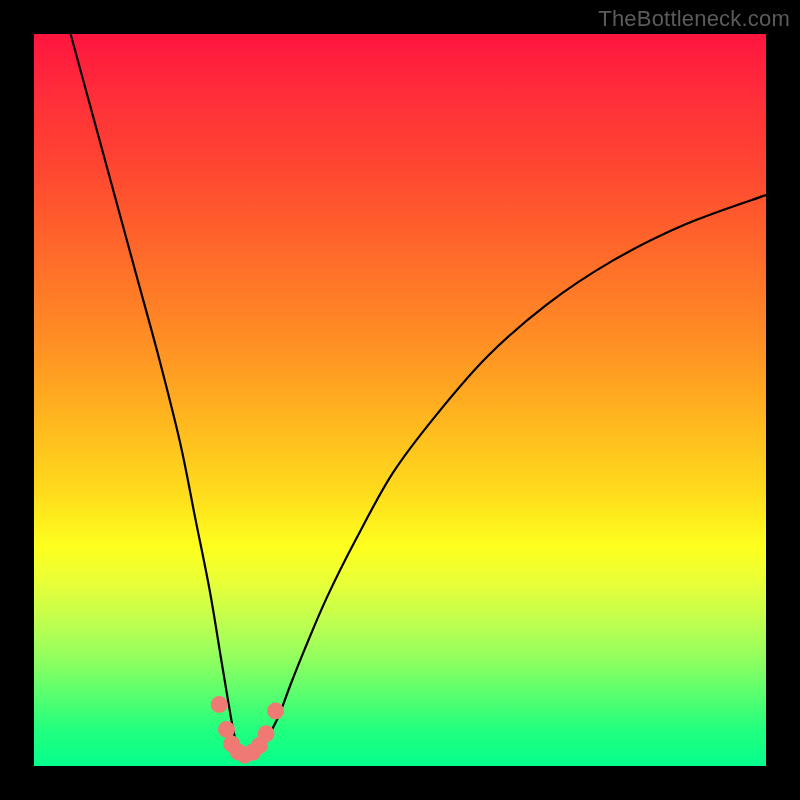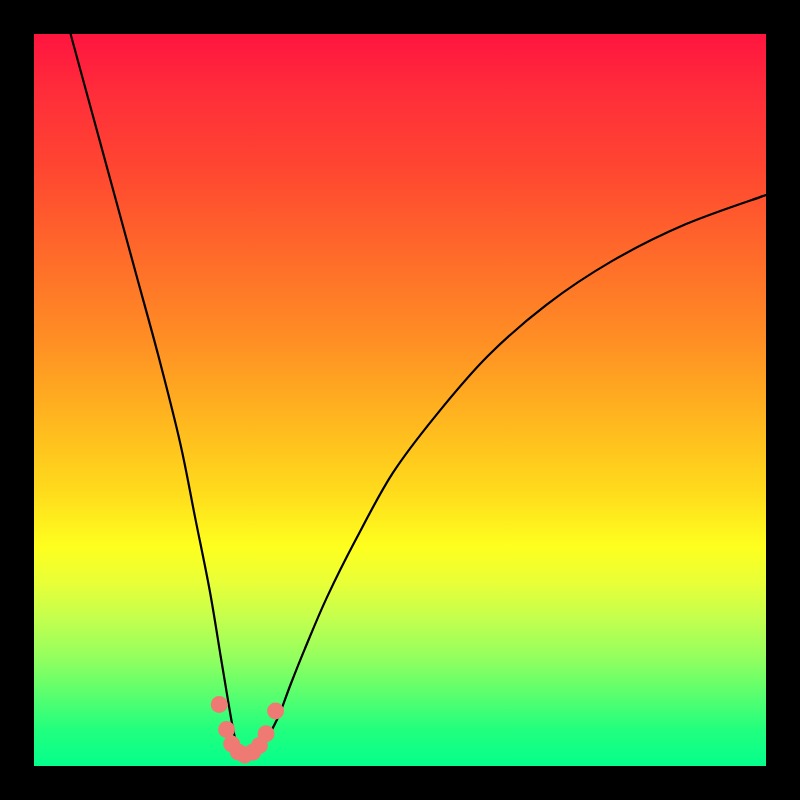--- a/index.html
+++ b/index.html
@@ -60,20 +60,21 @@
     top: 0;
     width: 732px;
     height: 732px;
     overflow: visible;
   }
 </style>
 </head>
 <body>
 
 <div class="frame">
+  <div class="watermark">TheBottleneck.com</div>
   <div class="plot-area">
     <svg class="overlay" viewBox="0 0 732 732">
       <g id="curve-group">
           <path d="M 36.6,0 C 40.260000000000005,13.419999999999996 51.24,53.67999999999999 58.56,80.51999999999998 C 65.88,107.35999999999997 73.19999999999999,134.19999999999996 80.52,161.03999999999996 C 87.84,187.87999999999997 95.16,214.71999999999994 102.48,241.55999999999995 C 109.80000000000001,268.4 117.12,294.02 124.44000000000001,322.08 C 131.76000000000002,350.14 140.3,383.08000000000004 146.4,409.92 C 152.5,436.76 156.16,458.72 161.04,483.12 C 165.92,507.52 171.41,533.1399999999999 175.68,556.3199999999999 C 179.95000000000002,579.5 183.60999999999999,603.9000000000001 186.66,622.2 C 189.71,640.5 191.906,653.9200000000001 193.98000000000002,666.12 C 196.05400000000003,678.3199999999999 197.51800000000003,687.47 199.104,695.4 C 200.69,703.3299999999999 202.154,709.0640000000001 203.496,713.7 C 204.83800000000002,718.336 205.69200000000004,721.386 207.15600000000003,723.216 C 208.62000000000003,725.046 210.206,724.68 212.27999999999997,724.68 C 214.35399999999996,724.68 217.16,724.436 219.6,723.216 C 222.04,721.996 224.48,720.7760000000001 226.92,717.36 C 229.35999999999999,713.944 231.19,708.82 234.24,702.72 C 237.29000000000002,696.62 241.56000000000003,689.3 245.22000000000003,680.76 C 248.88000000000002,672.22 251.93,662.46 256.2,651.48 C 260.46999999999997,640.5 264.73999999999995,629.52 270.84,614.88 C 276.94,600.24 284.26,581.9399999999999 292.8,563.64 C 301.34000000000003,545.34 311.09999999999997,525.82 322.08,505.08000000000004 C 333.06,484.34000000000003 345.26,459.94 358.68,439.2 C 372.1,418.46 386.74,400.15999999999997 402.6,380.64 C 418.46000000000004,361.12 435.53999999999996,340.38 453.84,322.08 C 472.14,303.78 491.65999999999997,286.7 512.4,270.84 C 533.14,254.98 555.0999999999999,240.34 578.28,226.92000000000002 C 601.46,213.50000000000003 625.86,201.30000000000007 651.48,190.32000000000005 C 677.1,179.34000000000003 718.58,165.92 732,161.03999999999996" fill="none" stroke="#000000" stroke-width="2.2" stroke-linecap="round"></path>
         </g>
       <g id="marker-group">
           <circle cx="185.196" cy="670.512" r="8.5" fill="#ef7a74"></circle>
           <circle cx="192.51600000000002" cy="695.4" r="8.5" fill="#ef7a74"></circle>
           <circle cx="197.64000000000001" cy="710.04" r="8.5" fill="#ef7a74"></circle>
           <circle cx="204.22799999999998" cy="718.092" r="8.5" fill="#ef7a74"></circle>

